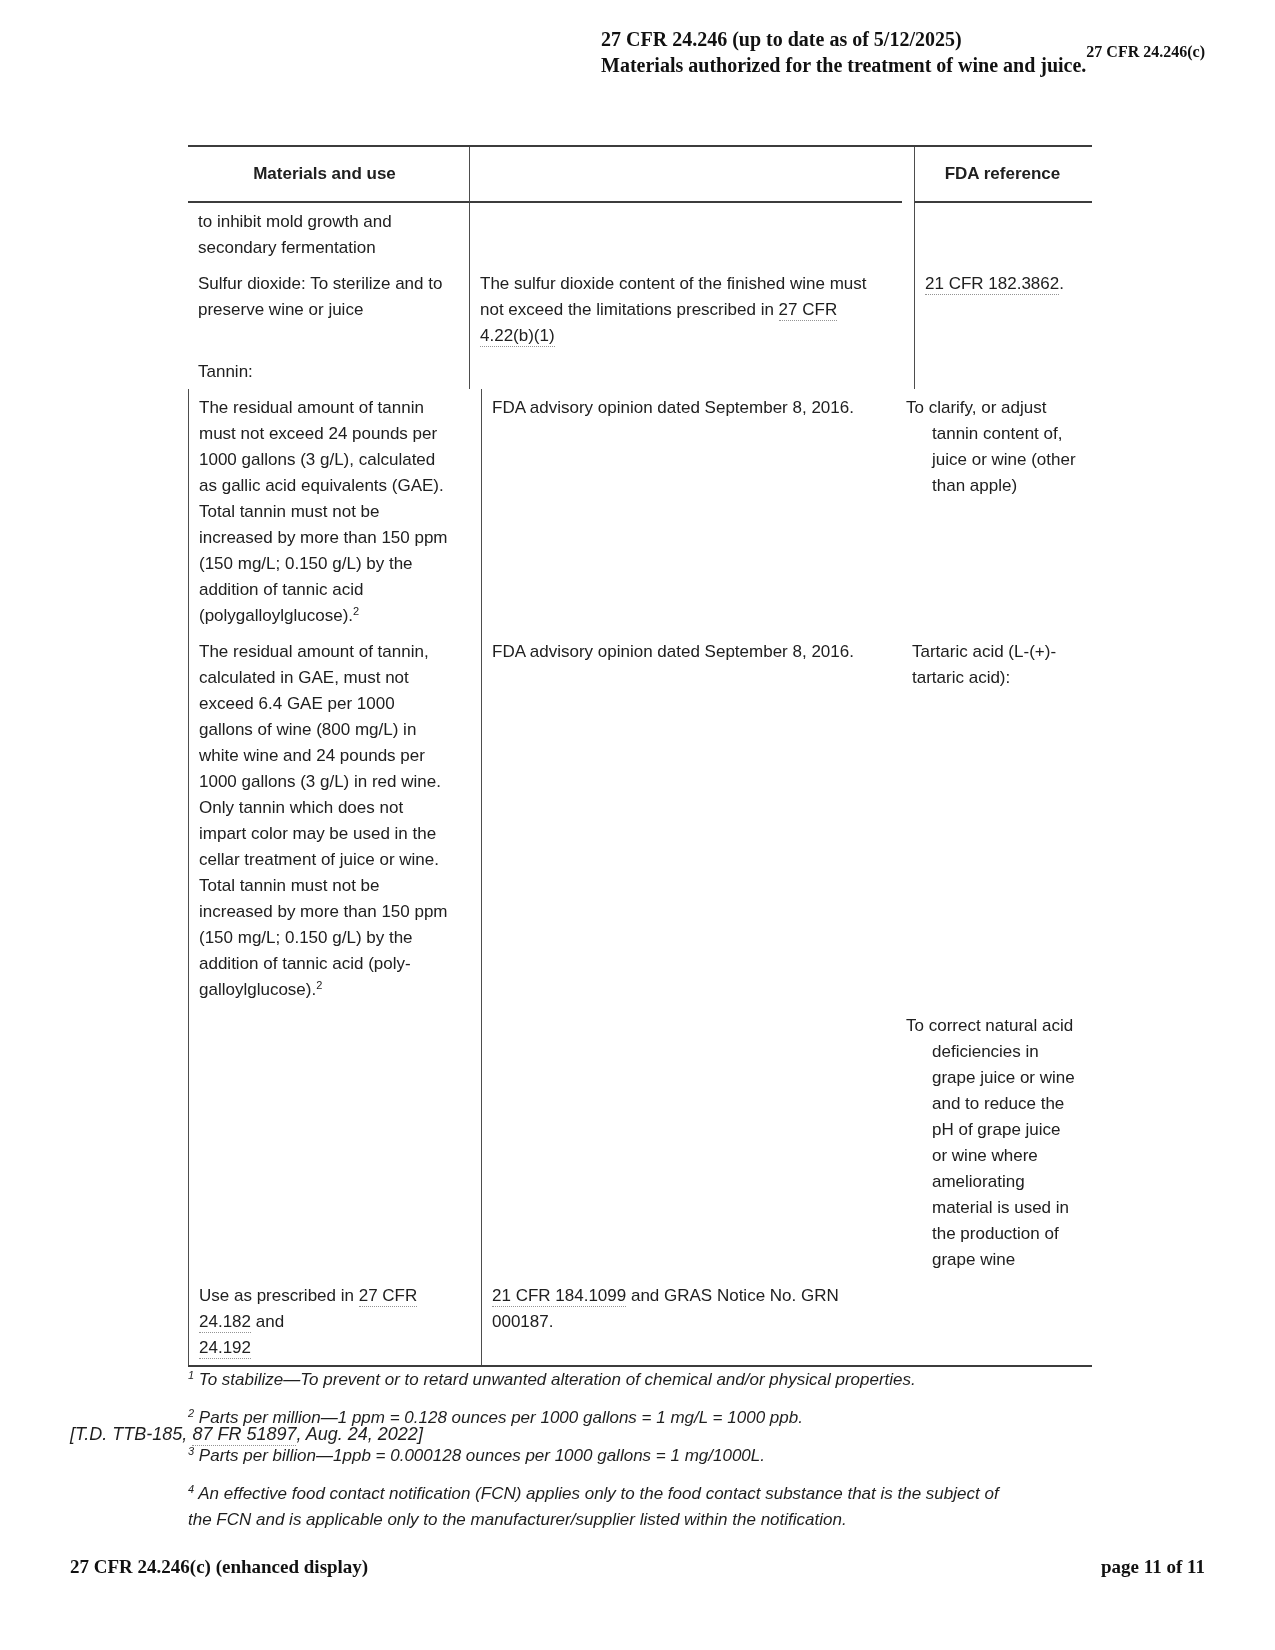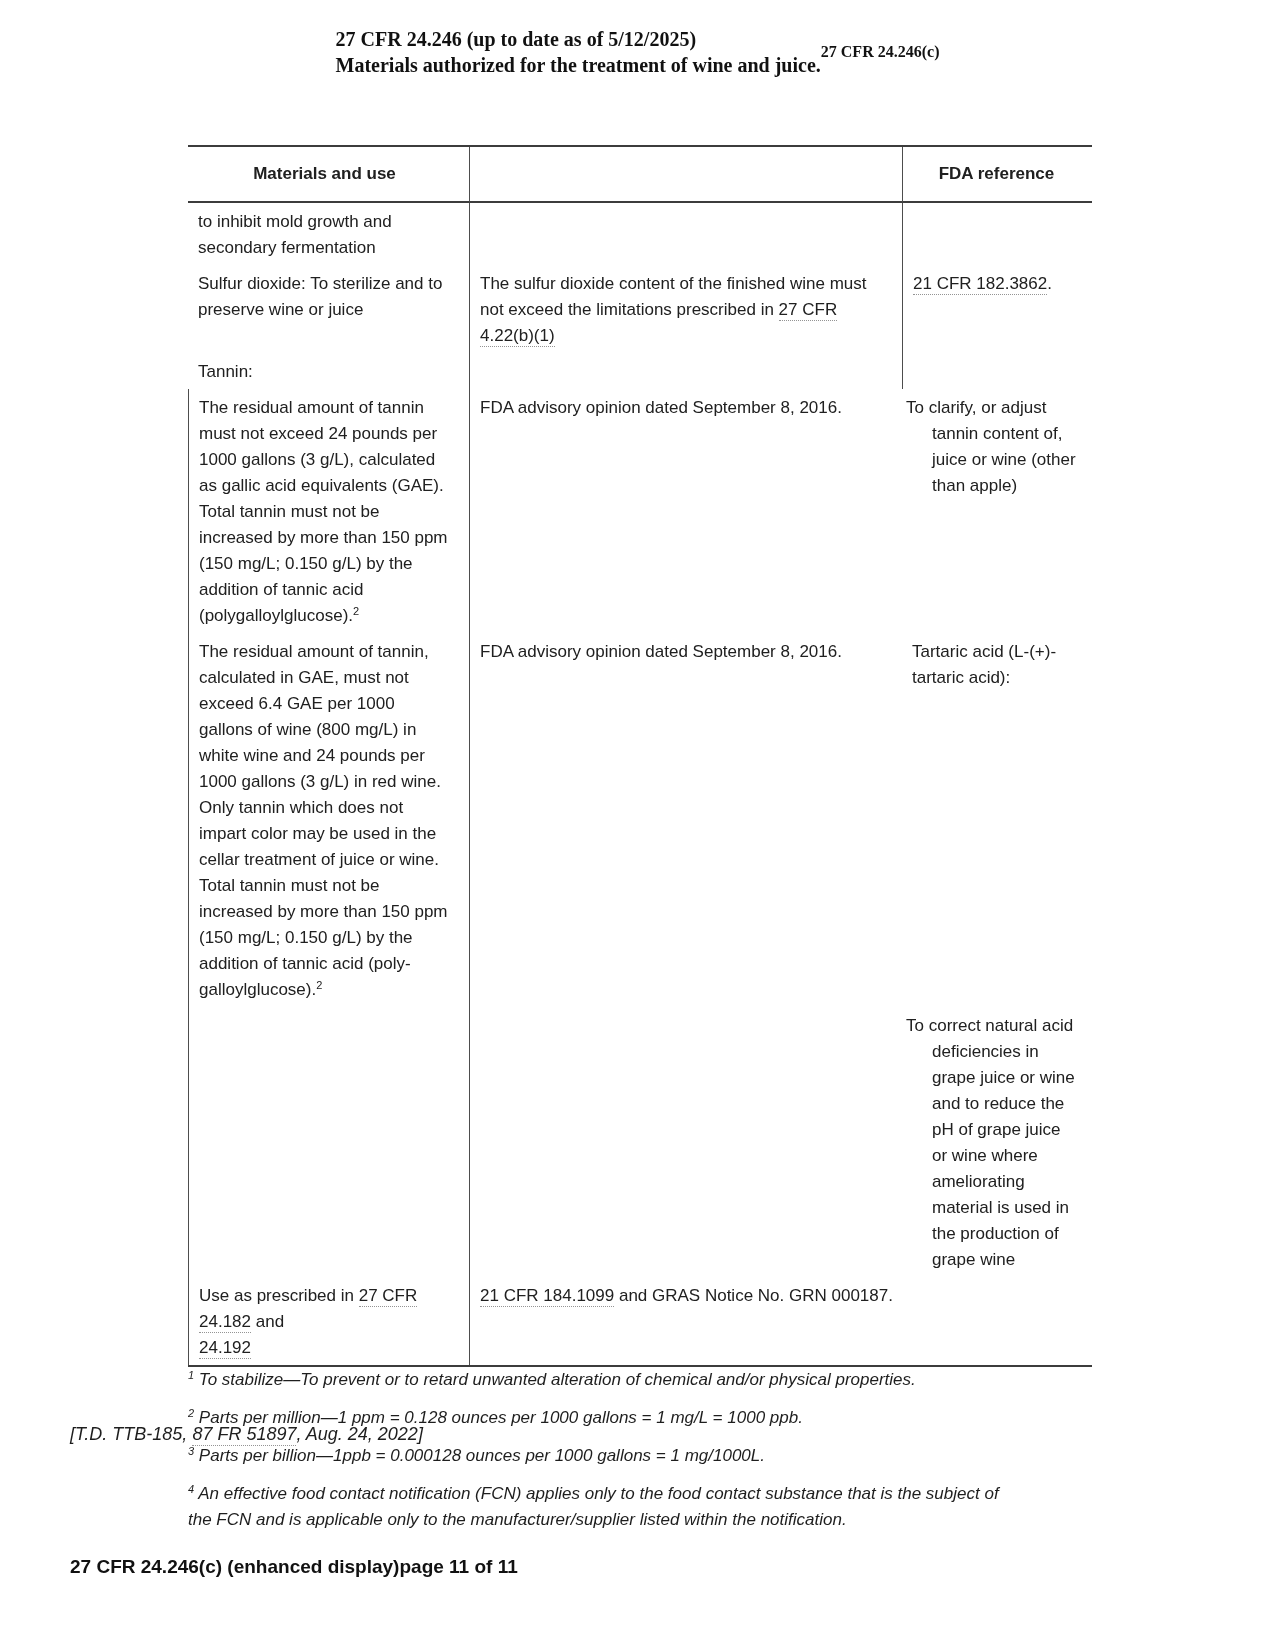--- a/index.html
+++ b/index.html
@@ -8,49 +8,49 @@
     width: 1275px; height: 1650px;
     position: relative;
     font-family: "Liberation Sans", sans-serif;
     color: #202020;
     overflow: hidden;
   }
 
   
   .doc-header {
     position: absolute; top: 26px; left: 70px; right: 70px;
-    display: flex; justify-content: center; align-items: flex-start;
+    display: flex; justify-content: flex-end; align-items: flex-start;
     font-family: "Liberation Serif", serif;
     font-weight: bold; color: #111111;
   }
   .doc-header .hleft { font-size: 20px; line-height: 26px; max-width: 760px; }
   .doc-header .hright { font-size: 16px; line-height: 26px; padding-top: 13px; white-space: nowrap; }
 
   .doc-footer {
     position: absolute; top: 1556px; left: 70px; right: 70px;
-    display: flex; justify-content: flex-start;
-    font-family: Liberation Sans, sans-serif;
+    display: flex; justify-content: space-between;
+    font-family: Liberation Serif, serif;
     font-weight: bold; font-size: 19px; color: #111111;
   }
 
   
   .table-area {
     position: absolute; top: 145px; left: 188px; width: 904px;
   }
   .tbl {
     display: grid;
     grid-template-columns: 281px 433px 190px;
     border-top: 2px solid #3c3c3c;
     border-bottom: 2px solid #3c3c3c;
     font-size: 17px; line-height: 26px;
   }
   .cell { padding: 6px 14px 4px 10px; }
   .cell.c2, .cell.c3 { border-left: 1px solid #4d4d4d; }
   .cell.c2 { padding-right: 18px; }
-  .cell.c3 { padding-right: 8px; }
+  .cell.c3 { padding-right: 8px; margin-left: 12px; }
 
   .th {
     font-weight: bold; text-align: center;
     padding: 14px 6px; border-bottom: 2px solid #3c3c3c;
     display: flex; flex-direction: column; justify-content: center;
   }
 
   .c1 { padding-left: 4px; padding-right: 12px; }
   .entry-top  { padding-left: 6px; }
   .entry-hang { padding-left: 26px; text-indent: -26px; }

